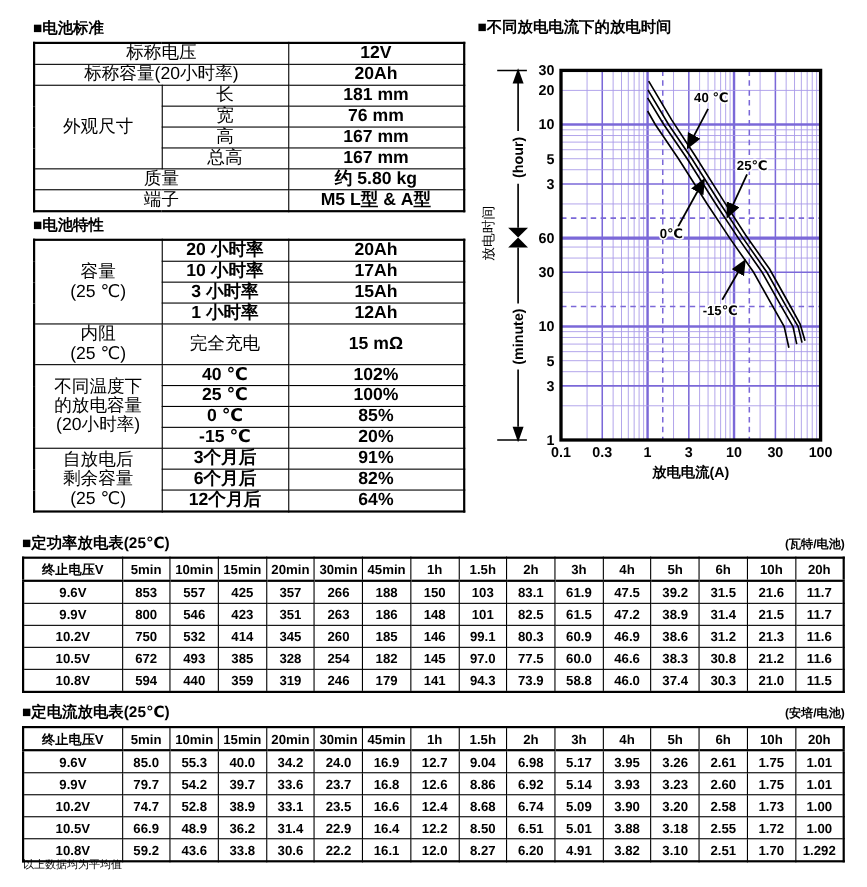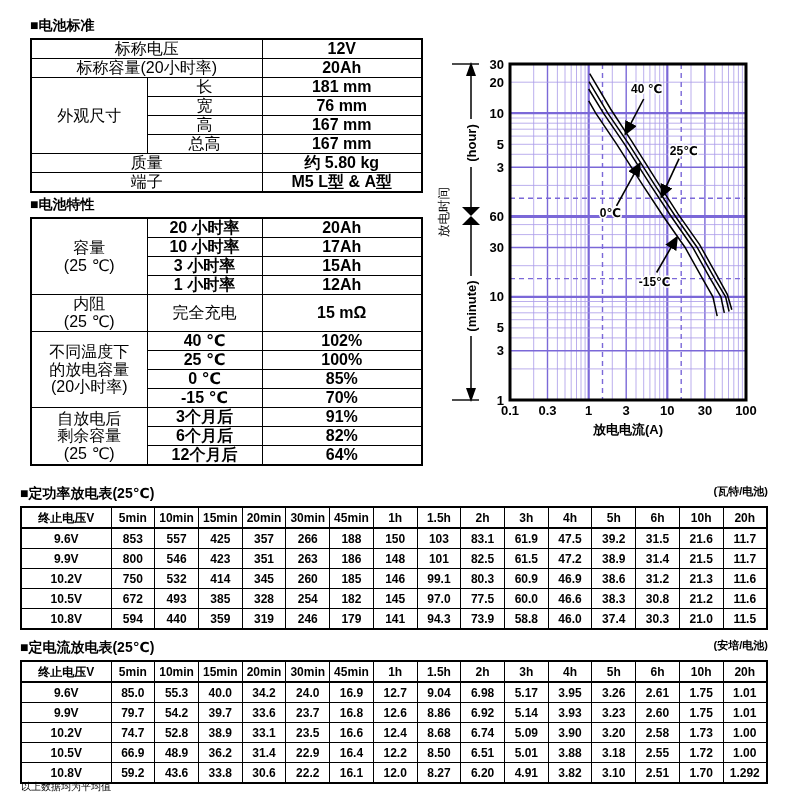--- a/index.html
+++ b/index.html
@@ -2,21 +2,21 @@
 <html><head>
 <meta charset="utf-8">
 <style>
   html,body{margin:0;padding:0;background:#fff;}
   .page{
     position:relative;width:788px;height:806px;background:#fff;color:#000;
     font-family:"Liberation Sans","DejaVu Sans",sans-serif;overflow:hidden;border-radius:17px;
   }
   .sec{position:absolute;}
   .sec-title{font-weight:bold;font-size:14px;line-height:18px;white-space:nowrap;}
-  .title-line{display:flex;justify-content:space-between;align-items:flex-start;width:748px;}
+  .title-line{display:flex;justify-content:space-between;align-items:flex-end;width:748px;}
   .unit-note{font-weight:bold;font-size:11px;white-space:nowrap;margin-left:25px;}
 
   
   table.spec{border-collapse:collapse;table-layout:fixed;width:391px;border:2px solid #000;margin-top:4px;}
   table.spec td{border:1px solid #000;font-size:16px;text-align:center;vertical-align:middle;
     padding:0 2px;height:18px;line-height:1.1;}
   table.spec td.tall{height:36px;}
   table.spec .b{font-weight:bold;}
   .pre{white-space:pre-line;}
 
@@ -123,41 +123,42 @@
       <tr>
         <td class="b">25 ℃</td>
         <td class="b">100%</td>
       </tr>
       <tr>
         <td class="b">0 ℃</td>
         <td class="b">85%</td>
       </tr>
       <tr>
         <td class="b">-15 ℃</td>
-        <td class="b">70%</td>
+        <td class="b">20%</td>
       </tr>
       <tr>
         <td rowspan="3" class="pre">自放电后
 剩余容量
 (25 ℃)</td>
         <td class="b">3个月后</td>
         <td class="b">91%</td>
       </tr>
       <tr>
         <td class="b">6个月后</td>
         <td class="b">82%</td>
       </tr>
       <tr>
         <td class="b">12个月后</td>
         <td class="b">64%</td>
       </tr>
     </tbody>
       </table>
   </div>
 
+  <div class="sec sec-title" style="left:434px;top:15px;">■不同放电电流下的放电时间</div>
   <svg class="sec" style="left:430px;top:44px;" width="358" height="402" viewBox="0 0 358 402" id="chart-svg">
       <defs>
         <marker id="ah" markerWidth="10" markerHeight="9" refX="7.5" refY="4" orient="auto">
         <path d="M0,0 L9,4 L0,8 z" fill="#000"></path>
         </marker>
       </defs>
       <line x1="103.7" y1="20" x2="103.7" y2="356" stroke="#a99ae8" stroke-width="0.8"></line>
       <line x1="117.5" y1="20" x2="117.5" y2="356" stroke="#7b68d8" stroke-width="1.4"></line>
       <line x1="127.4" y1="20" x2="127.4" y2="356" stroke="#a99ae8" stroke-width="0.8"></line>
       <line x1="135.0" y1="20" x2="135.0" y2="356" stroke="#a99ae8" stroke-width="0.8"></line>

